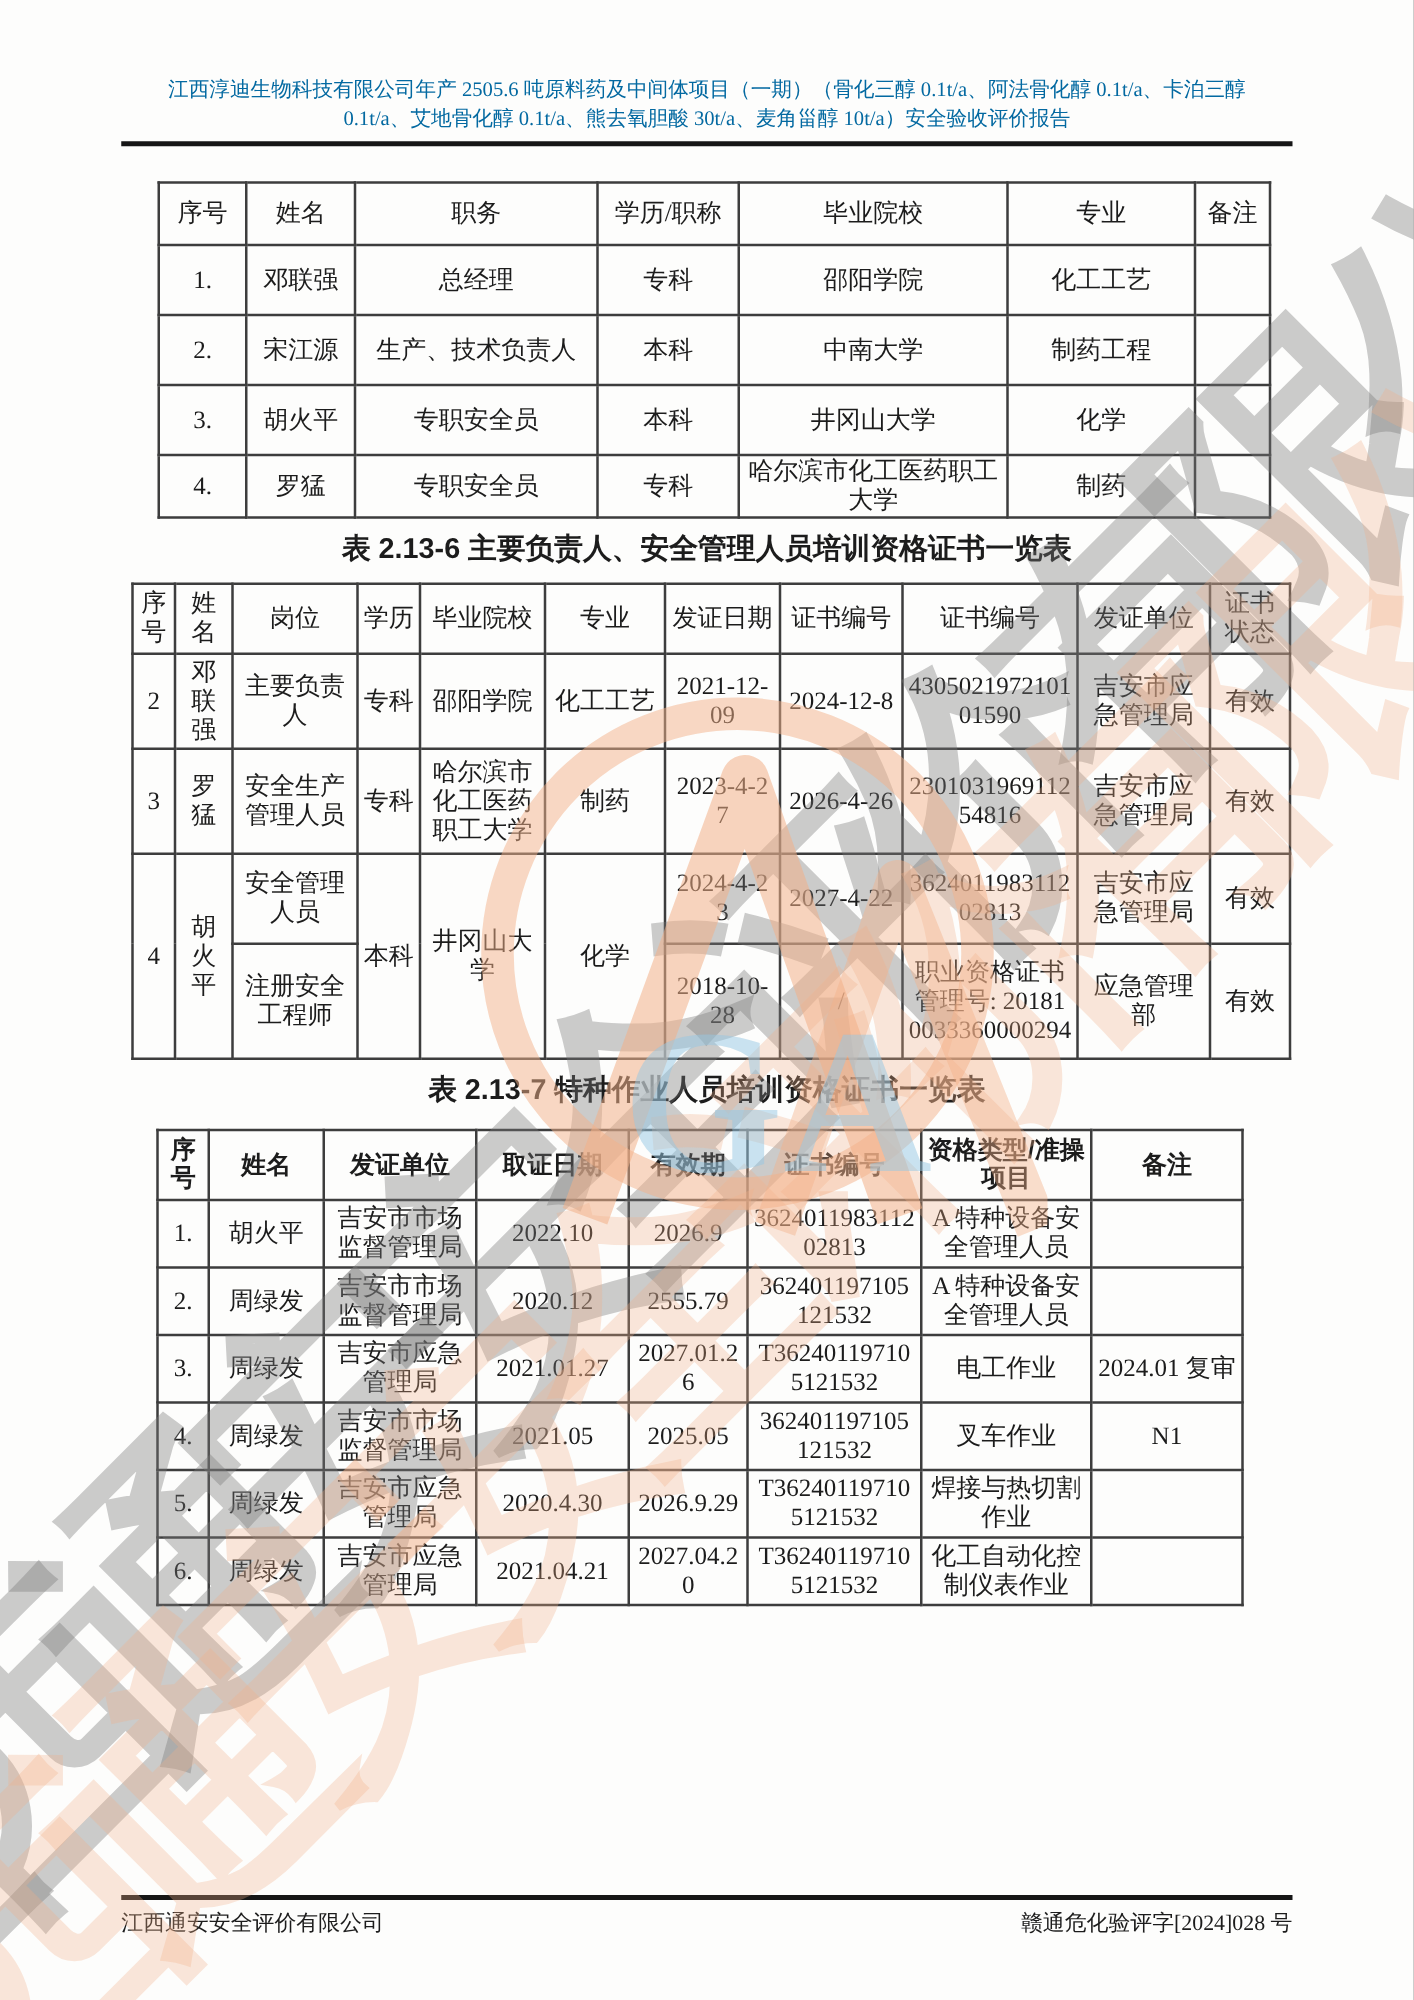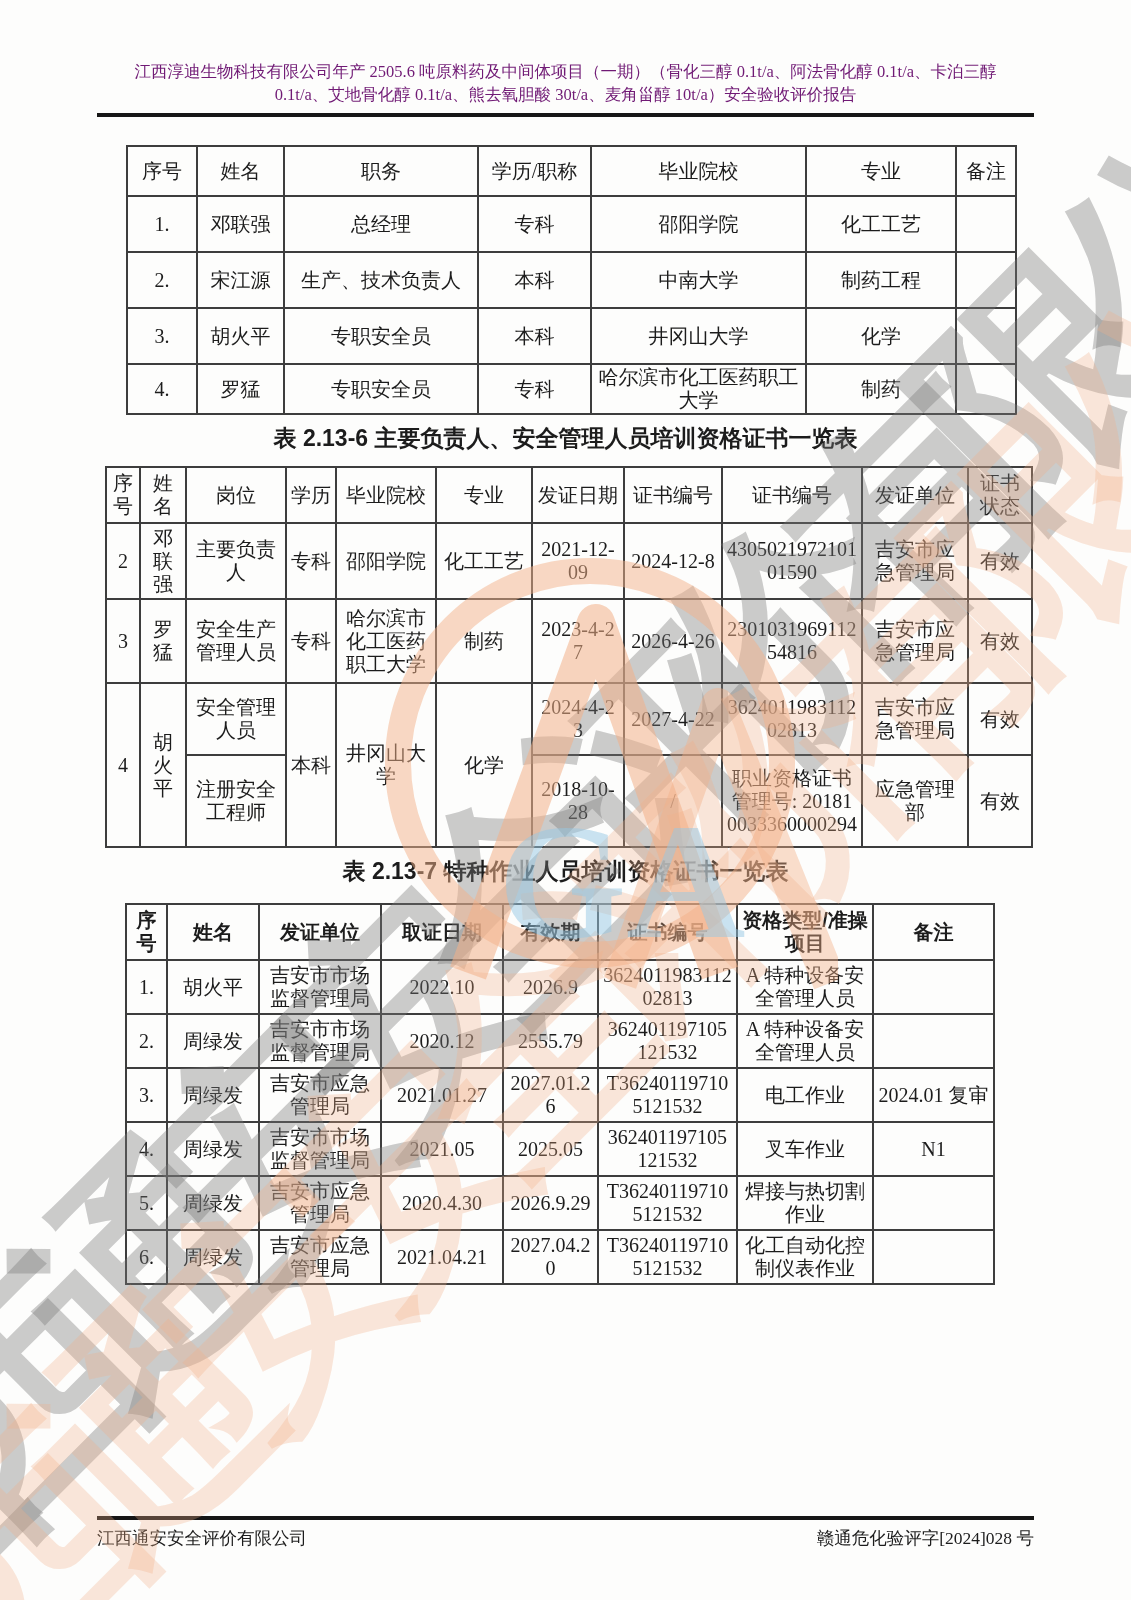--- a/index.html
+++ b/index.html
@@ -1,20 +1,20 @@
 <!DOCTYPE html>
 <html><head>
 <meta charset="utf-8">
 <style>
   html,body{margin:0;padding:0;background:#888;}
   .page{position:relative;width:1131px;height:1600px;margin:0 auto;background:#fdfdfc;
         font-family:"Liberation Serif","DejaVu Serif",serif;color:#1c1c1c;overflow:hidden;}
   .content{position:relative;z-index:2;}
   
-  .doc-header{margin:60px 118px 0 118px;text-align:center;font-size:16.5px;line-height:23px;color:#701a75;}
+  .doc-header{margin:60px 118px 0 118px;text-align:center;font-size:16.5px;line-height:23px;color:#0369a1;}
   .header-rule{margin:7px 97px 0 97px;border-top:4px solid #161616;}
   
   .para{margin:10px 136px 0 134px;font-size:24px;line-height:47px;text-indent:2em;text-align:justify;}
   .tbl-title{margin:8px 100px 0 100px;text-align:center;font-size:23px;font-weight:bold;
              font-family:Liberation Sans, sans-serif;}
   
   table{border-collapse:collapse;table-layout:fixed;font-size:20px;border-radius:20px;}
   td,th{border:2px solid #3d3d3d;text-align:center;vertical-align:middle;
         padding:1px 4px;font-weight:normal;line-height:23px;word-break:break-all;}
   .t1{margin:28px 0 0 126px;width:889px;}

